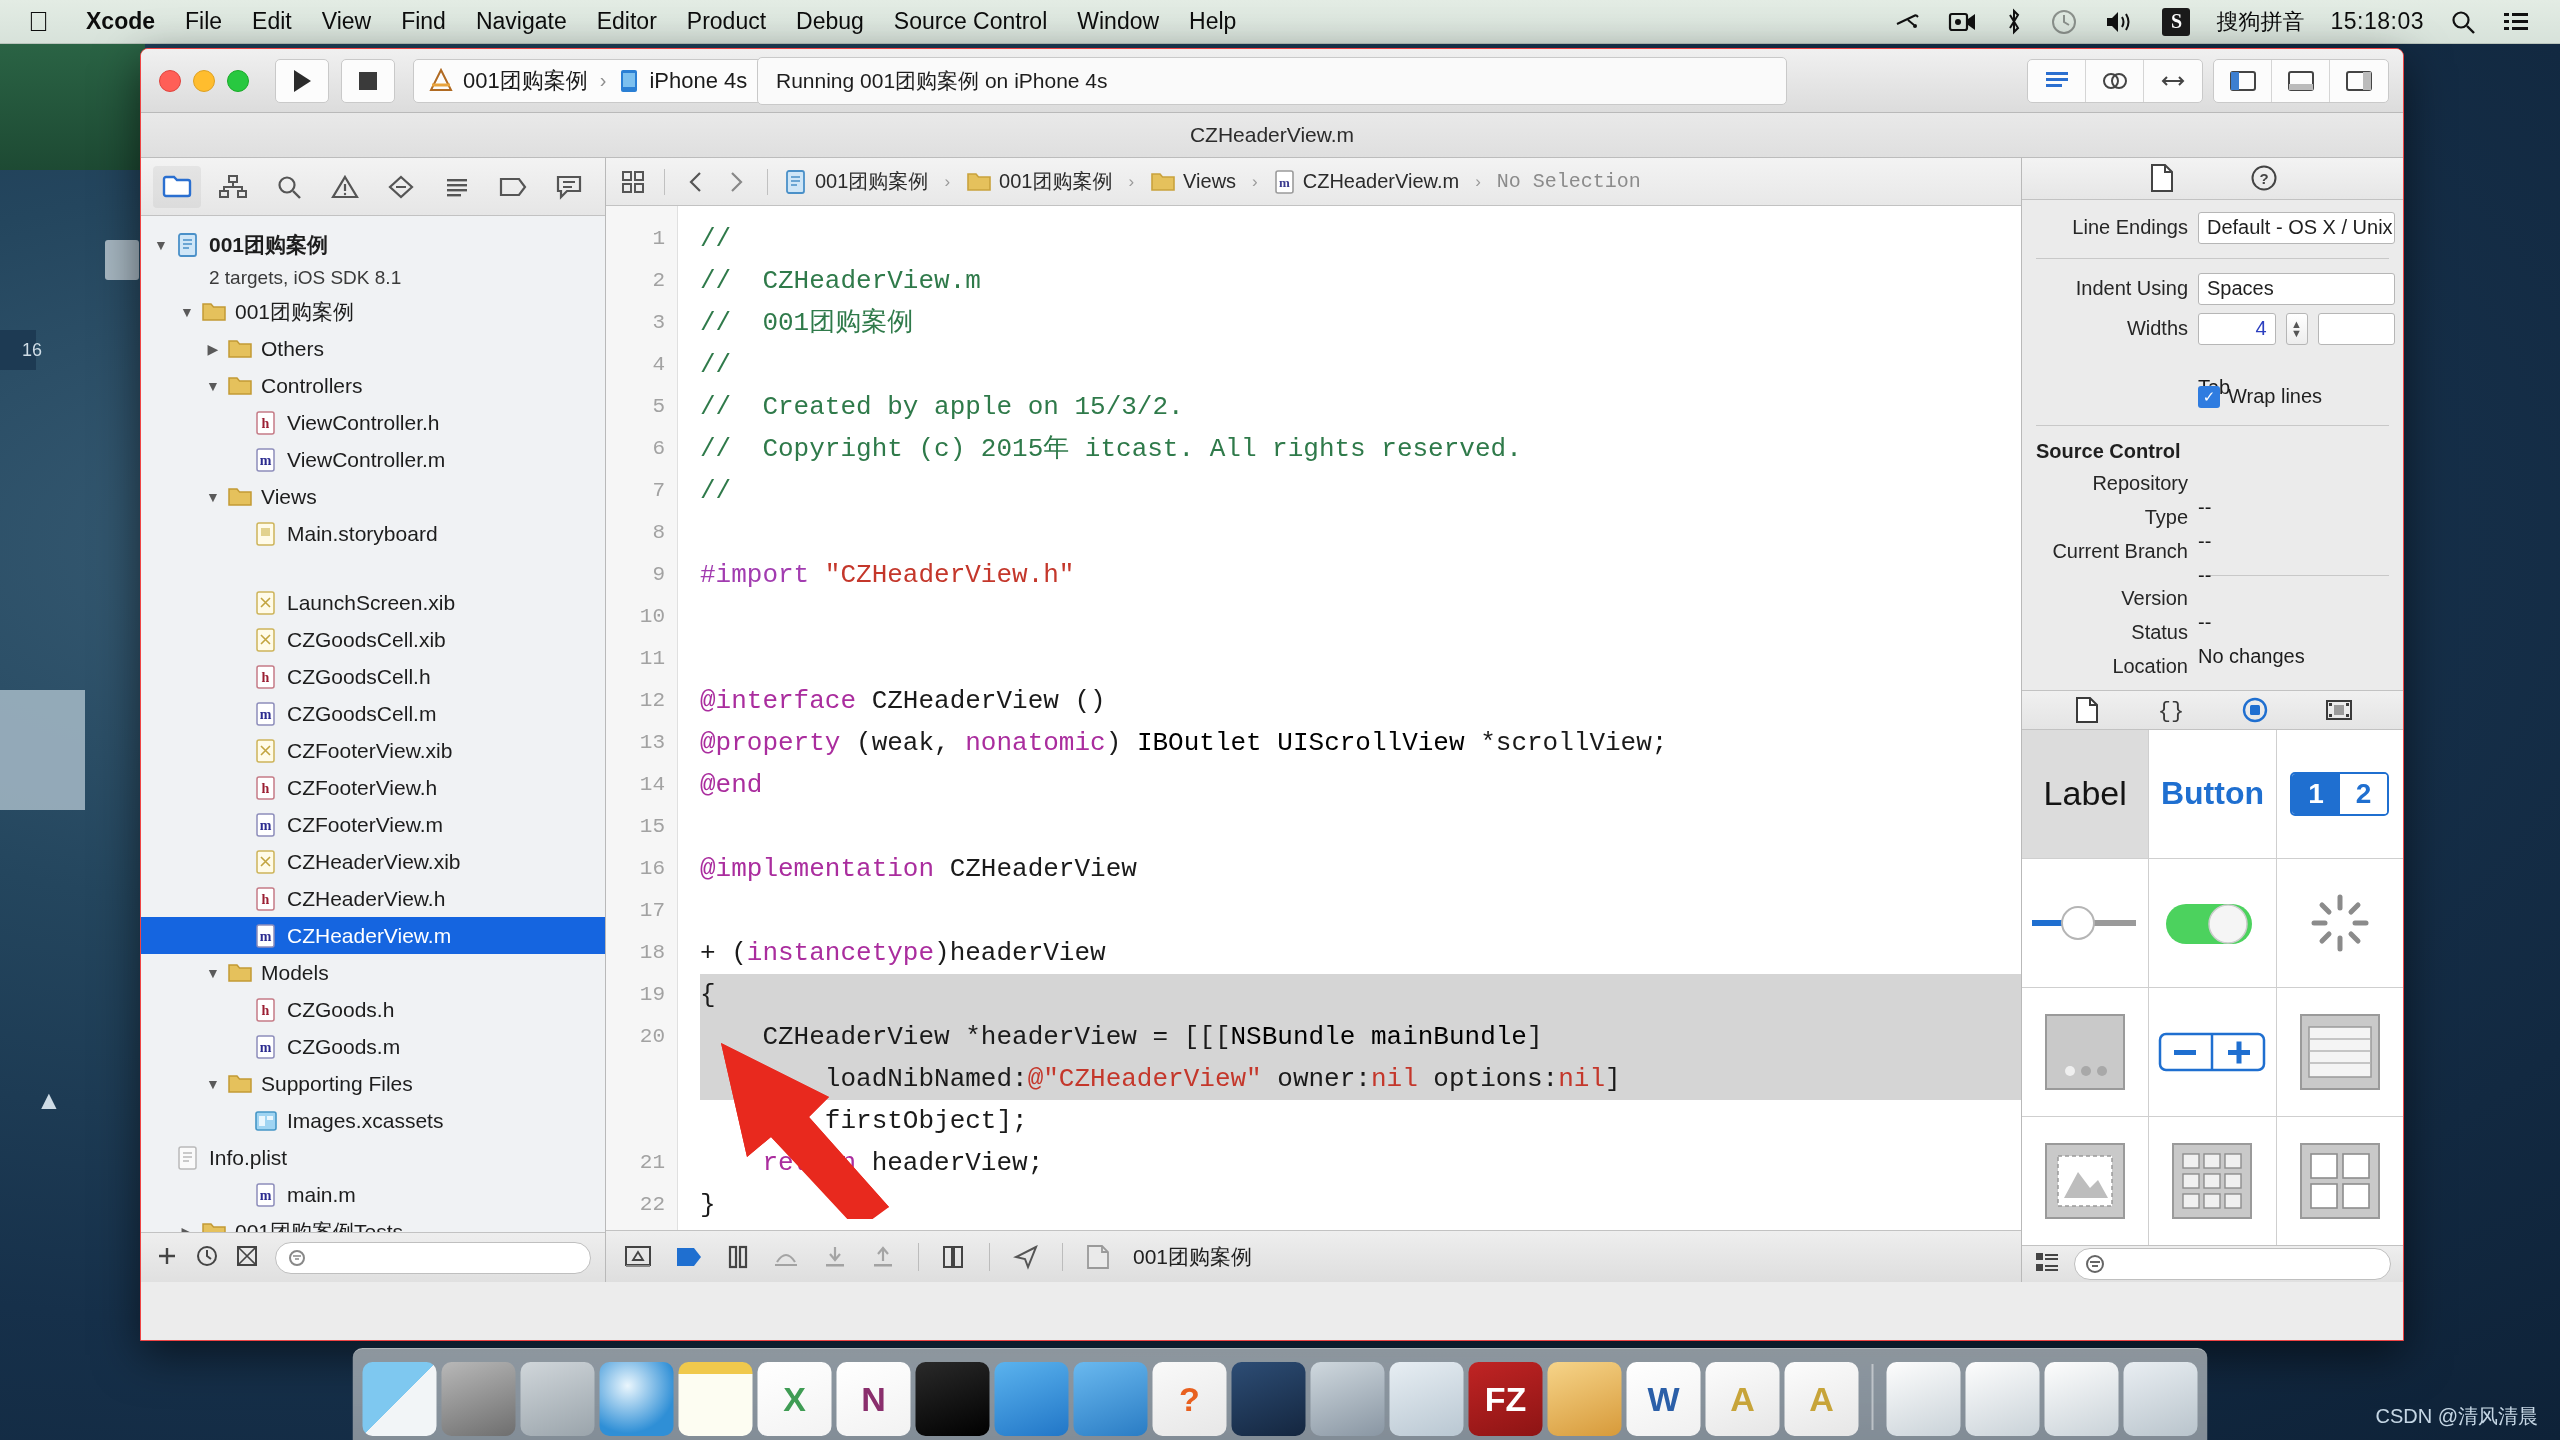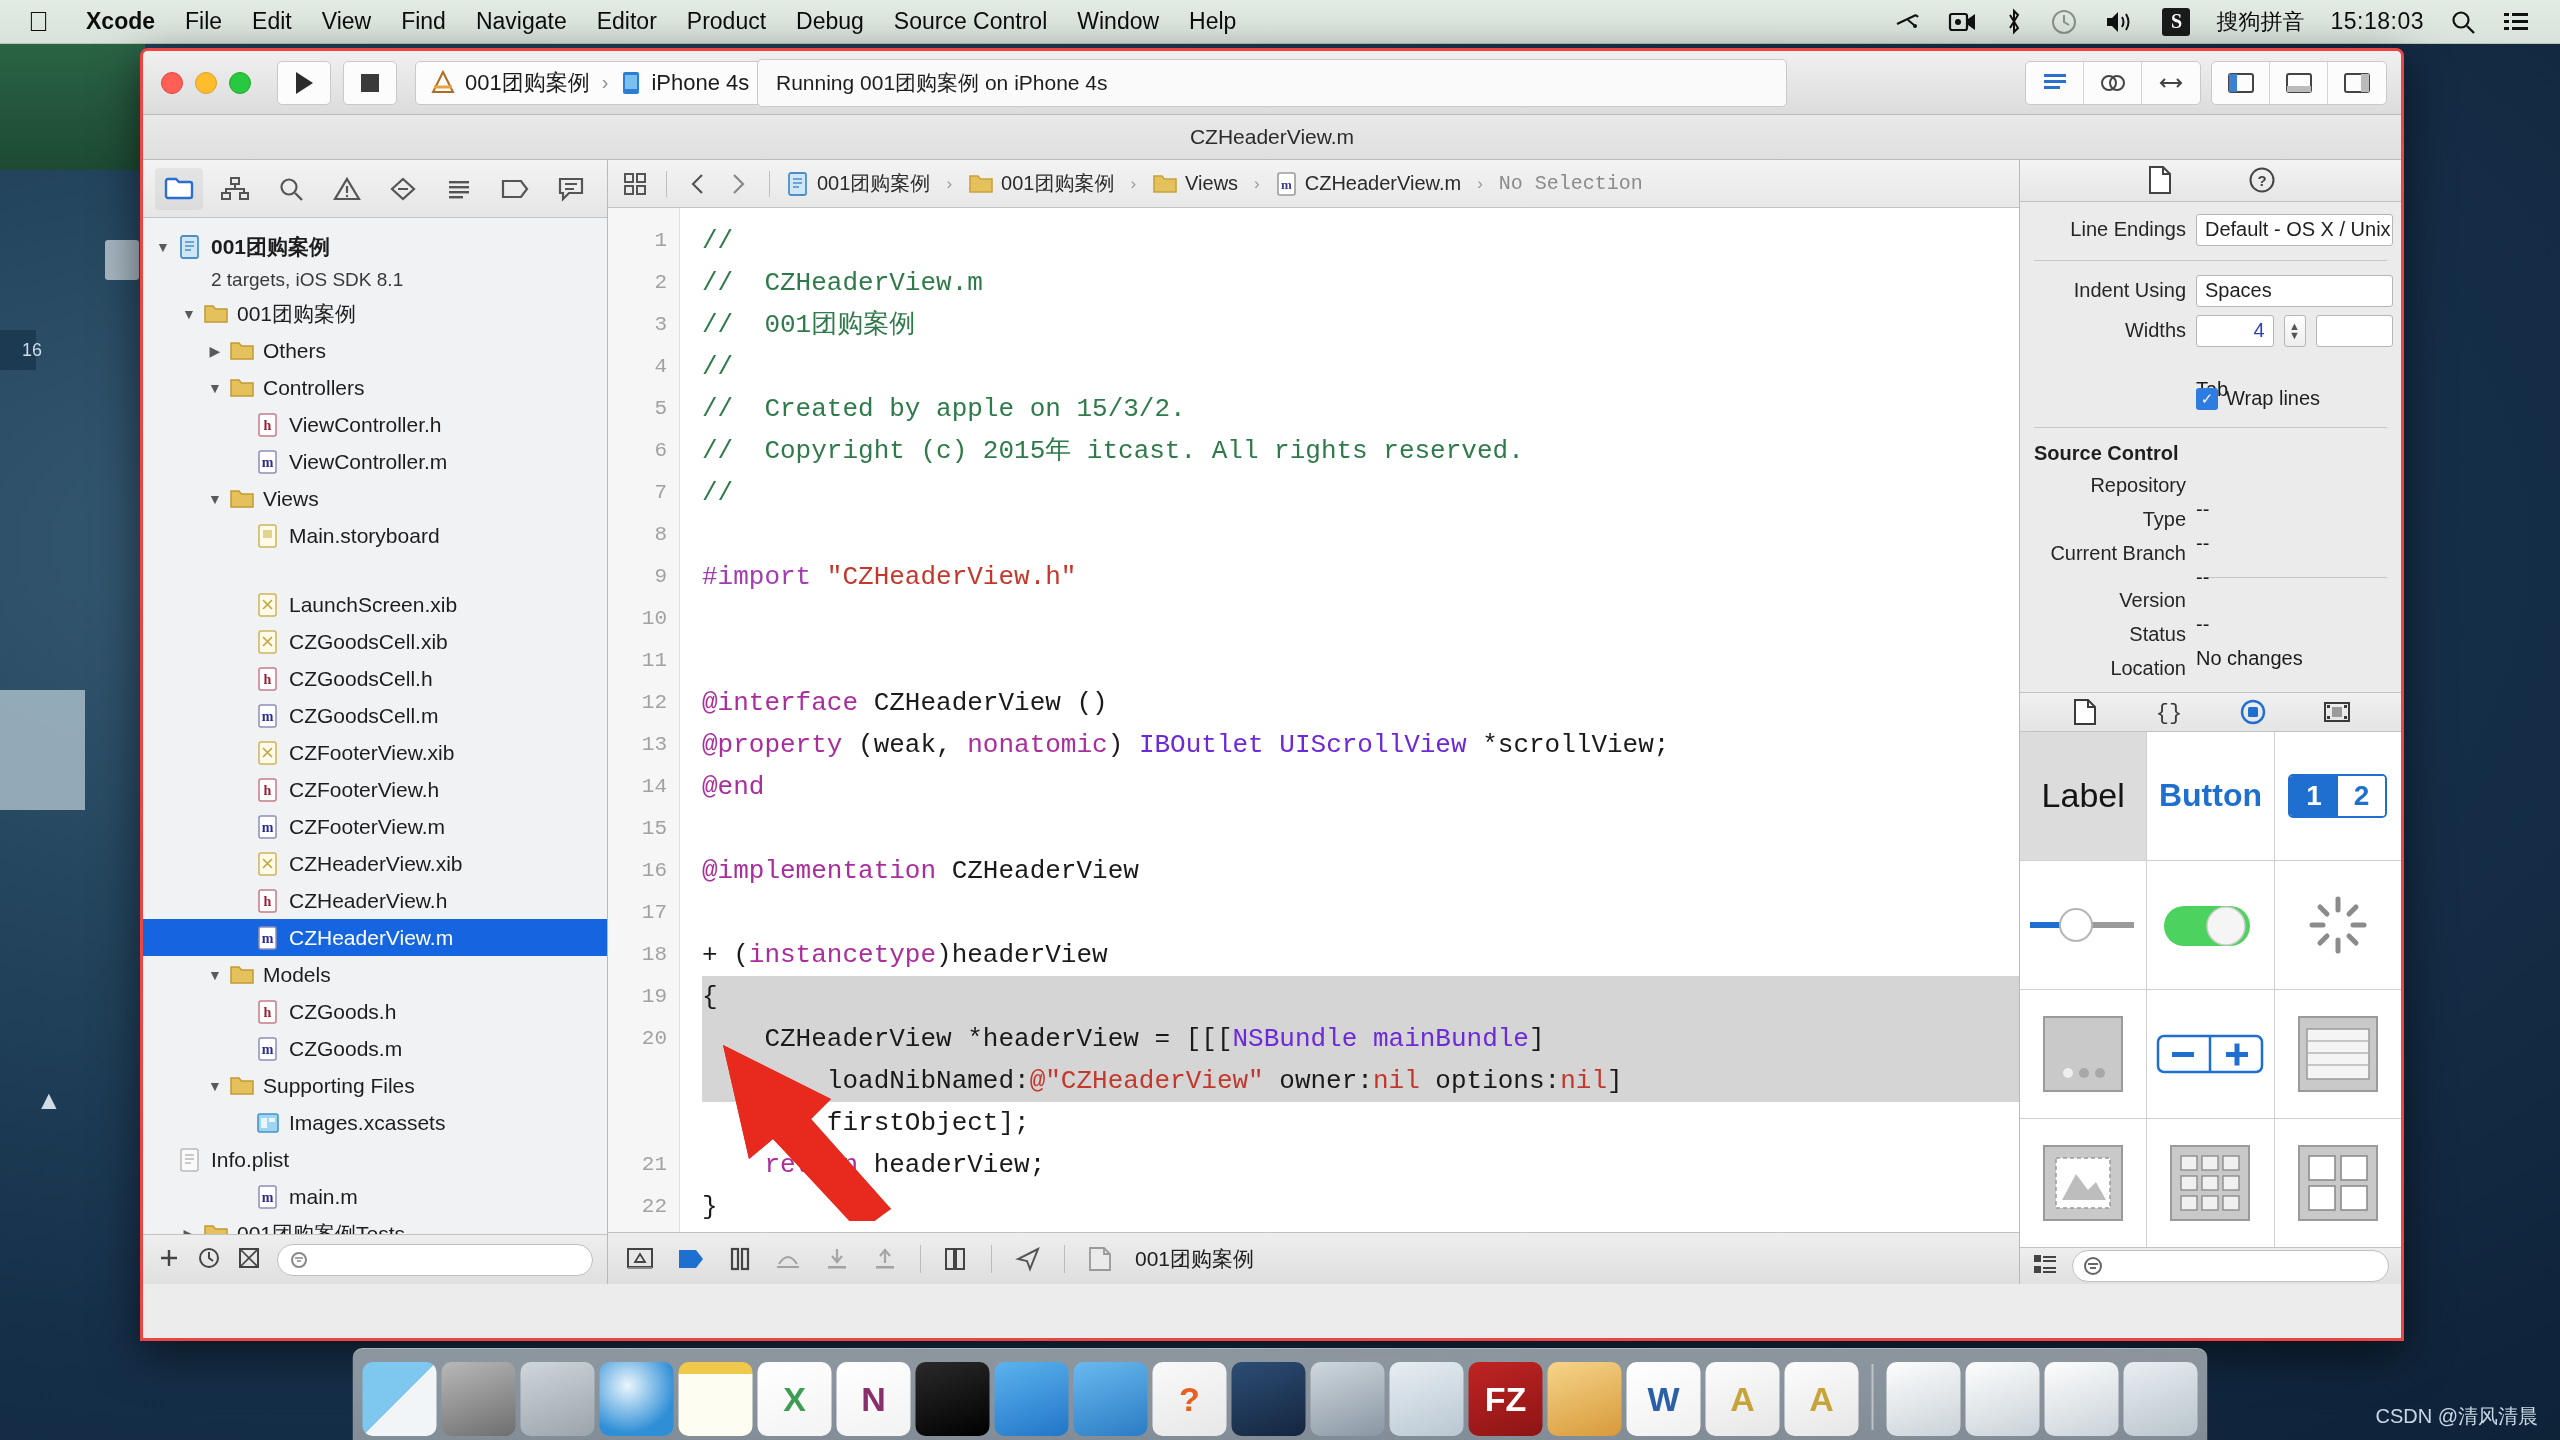--- a/index.html
+++ b/index.html
@@ -55,21 +55,21 @@
   #ime-name{ font-size:22px; }
   #clock{ font-size:23px; letter-spacing:.5px; }
 
   
   #xcode-window{
     position:absolute; left:140px; top:48px; width:2264px; height:1293px;
     background:#ececec;
     border-radius:8px 8px 0 0;
     box-shadow:0 14px 46px rgba(0,0,0,.55);
     overflow:hidden;
-    border:3px solid #ef4444;
+    border:1px solid #ef4444;
   }
   
   #toolbar{
     height:64px; background:linear-gradient(180deg,#f0f0f0,#dcdcdc);
     display:flex; align-items:center; padding:0 14px; gap:12px;
     border-bottom:1px solid #b9b9b9; position:relative;
   }
   #traffic{ display:flex; gap:12px; align-items:center; margin-right:14px; margin-left:4px;}
   .light{ width:22px; height:22px; border-radius:50%; }
   .light.red{ background:#ff5f57; border:1px solid #e0443e; }
@@ -156,21 +156,21 @@
   #gutter div{ height:42px; line-height:42px; }
   #code{
     flex:1; padding:12px 0 0 22px;
     font-family:"Liberation Mono", monospace; font-size:26px; line-height:42px;
     color:#1a1a1a; white-space:pre; overflow:hidden;
   }
   .cm{ color:#2f7a4a; }
   .kw{ color:#aa2d9e; }
   .pre{ color:#a23cb0; }
   .str{ color:#c4372b; }
-  .cls{ color:#6d28d9; }
+  .cls{ color:#000000; }
   .num{ color:#2b3fbf; }
   .hl{ background:#d5d5d5; display:block; }
   #editor-bottom{
     height:52px; background:linear-gradient(180deg,#eeeeee,#dedede);
     border-top:1px solid #c2c2c2; display:flex; align-items:center; gap:22px; padding:0 18px;
     font-size:21px; color:#202020;
   }
   .dbg-ico{ display:flex; align-items:center; justify-content:center; }
   .vdiv{ width:1px; height:28px; background:#bcbcbc; }
 

